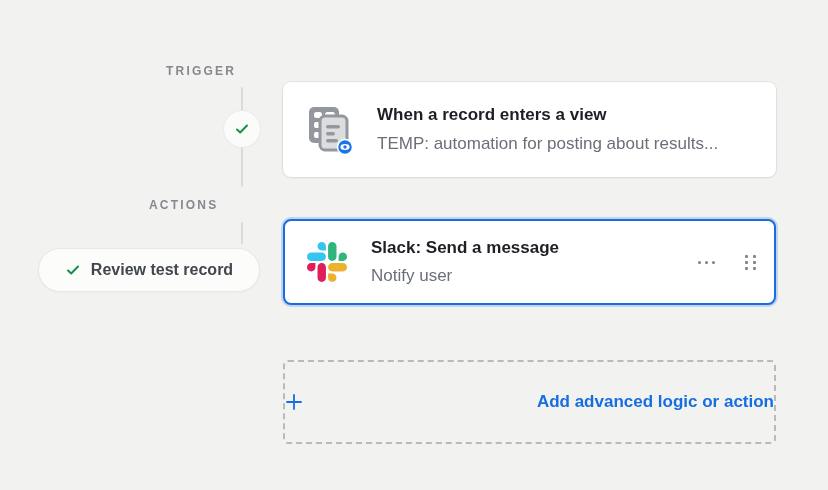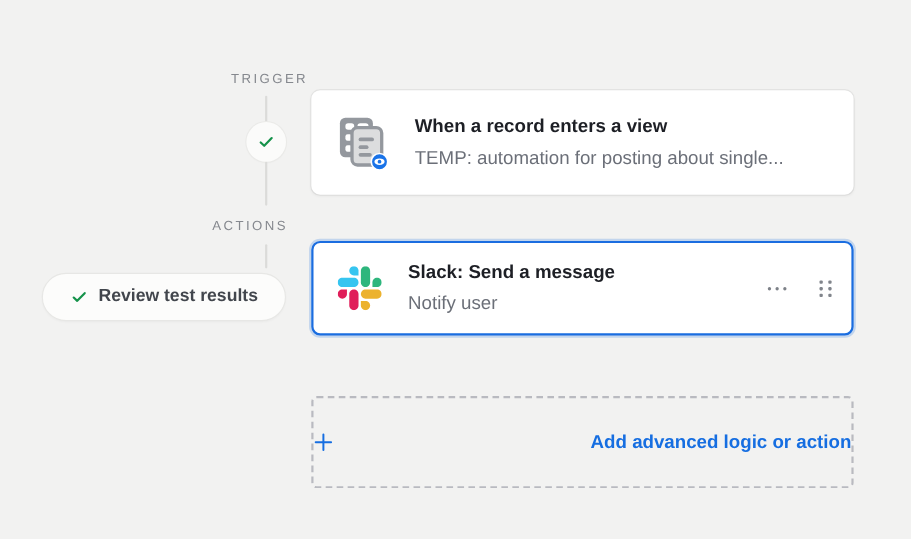--- a/index.html
+++ b/index.html
@@ -8,25 +8,24 @@
     background: #f2f2f1;
     font-family: "Liberation Sans", "DejaVu Sans", sans-serif;
     overflow: hidden;
     position: relative;
   }
   .canvas { position: absolute; inset: 0; width: 828px; height: 490px; }
 
   
   .rail-label {
     position: absolute;
-    font-size: 12px; font-weight: 400;
+    font-size: 12px; font-weight: 700;
     letter-spacing: 2.2px;
     color: #85888e;
     white-space: nowrap;
-    margin-left: 44px;
   }
   .rail-label.trigger { top: 64px; left: 166px; }
   .rail-label.actions { top: 198px; left: 149px; }
 
   .rail-line {
     position: absolute; left: 241px; width: 2px;
     background: #dbdbd9; border-radius: 1px;
   }
   .rail-line.seg-a { top: 87px;  height: 24px; }
   .rail-line.seg-b { top: 147px; height: 40px; }
@@ -138,21 +137,21 @@
   <div class="rail-label actions">ACTIONS</div>
 
   <div class="rail-line seg-c"></div>
 
   <div class="review-pill">
     <span style="display:flex;">
       <svg width="16" height="16" viewBox="0 0 16 16">
         <path d="M3 8.5 L6.2 11.5 L13 4.5" fill="none" stroke="#15924a" stroke-width="2" stroke-linecap="round" stroke-linejoin="round"></path>
       </svg>
     </span>
-    <span class="label">Review test results</span>
+    <span class="label">Review test record</span>
   </div>
 
   <div class="card trigger-card">
     <span class="card-icon">
       <svg width="48" height="50" viewBox="0 0 48 50">
 
         <rect x="2" y="2" width="30" height="36" rx="5" fill="#94989e"></rect>
         <rect x="7" y="7" width="8" height="6" rx="2.5" fill="#ffffff"></rect>
         <rect x="18" y="7" width="10" height="6" rx="2.5" fill="#ffffff"></rect>
         <rect x="7" y="17" width="6" height="6" rx="2" fill="#ffffff"></rect>
@@ -163,21 +162,21 @@
         <rect x="19" y="27" width="9" height="3.5" rx="1.75" fill="#94989e"></rect>
         <rect x="19" y="34" width="12" height="3.5" rx="1.75" fill="#94989e"></rect>
 
         <circle cx="38" cy="42" r="7.5" fill="#1a73e8" stroke="#ffffff" stroke-width="1.5"></circle>
         <ellipse cx="38" cy="42" rx="4.6" ry="3" fill="#ffffff"></ellipse>
         <circle cx="38" cy="42" r="1.7" fill="#1a73e8"></circle>
       </svg>
     </span>
     <span class="card-text">
       <div class="card-title">When a record enters a view</div>
-      <div class="card-subtitle">TEMP: automation for posting about single...</div>
+      <div class="card-subtitle">TEMP: automation for posting about results...</div>
     </span>
   </div>
 
   <div class="card action-card">
     <span class="card-icon">
       <svg width="40" height="40" viewBox="0 0 122.8 122.8">
         <path d="M25.8 77.6c0 7.1-5.8 12.9-12.9 12.9S0 84.7 0 77.6s5.8-12.9 12.9-12.9h12.9v12.9z" fill="#E01E5A"></path>
         <path d="M32.3 77.6c0-7.1 5.8-12.9 12.9-12.9s12.9 5.8 12.9 12.9v32.3c0 7.1-5.8 12.9-12.9 12.9s-12.9-5.8-12.9-12.9V77.6z" fill="#E01E5A"></path>
         <path d="M45.2 25.8c-7.1 0-12.9-5.8-12.9-12.9S38.1 0 45.2 0s12.9 5.8 12.9 12.9v12.9H45.2z" fill="#36C5F0"></path>
         <path d="M45.2 32.3c7.1 0 12.9 5.8 12.9 12.9s-5.8 12.9-12.9 12.9H12.9C5.8 58.1 0 52.3 0 45.2s5.8-12.9 12.9-12.9h32.3z" fill="#36C5F0"></path>

